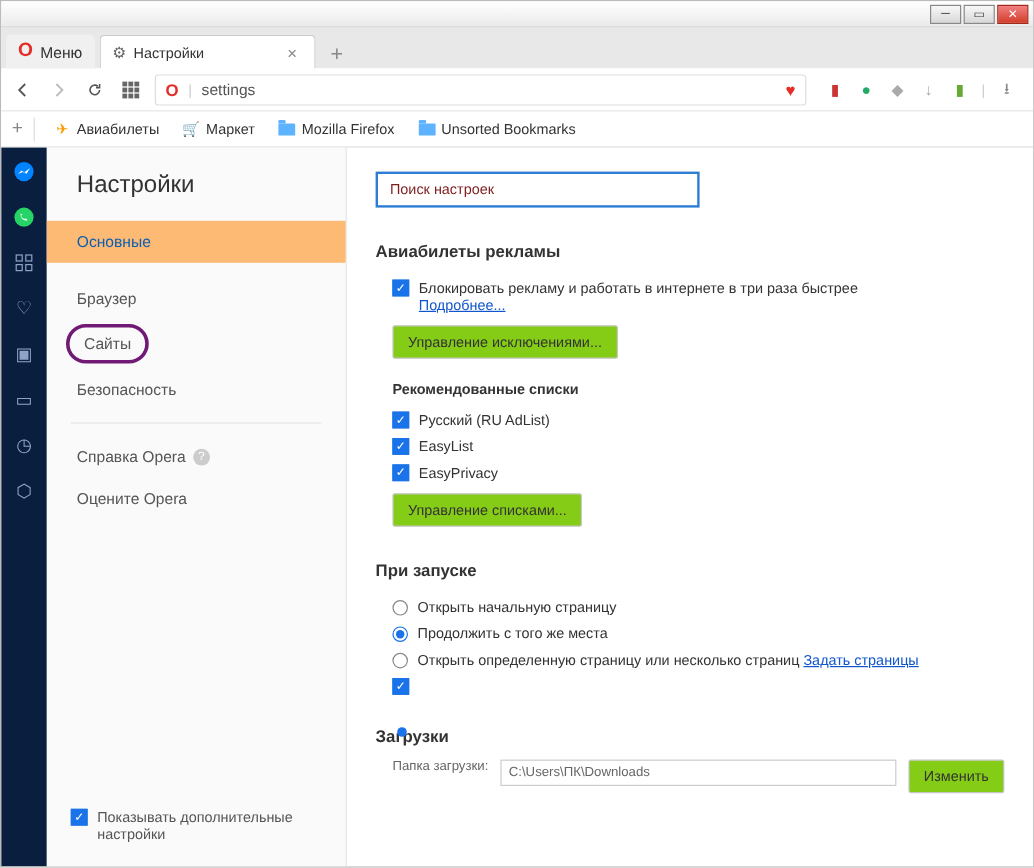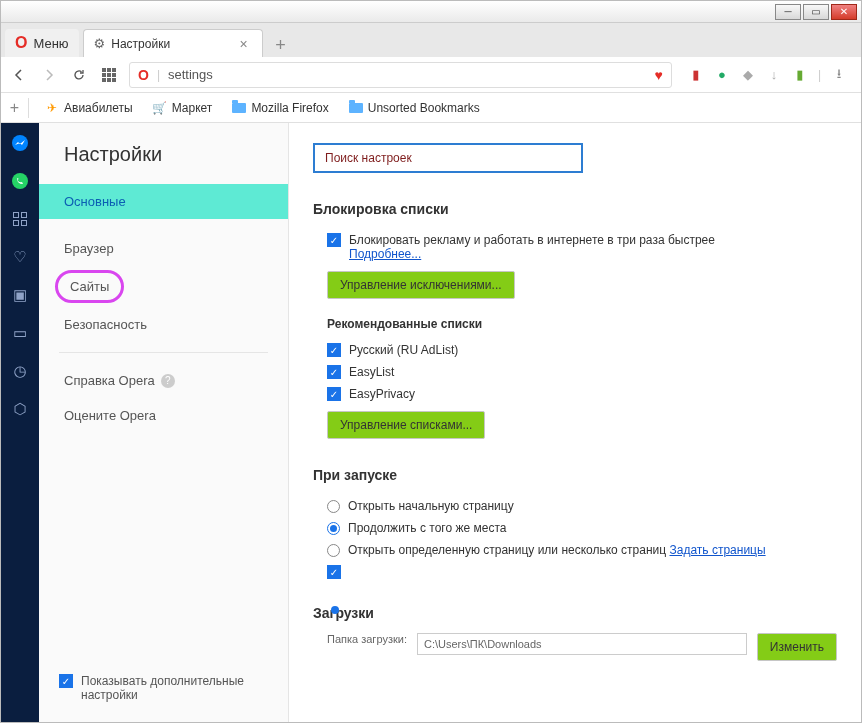--- a/index.html
+++ b/index.html
@@ -47,22 +47,22 @@
   .vside { width:38px; background:#0a1e3f; display:flex; flex-direction:column; align-items:center; padding-top:10px; gap:18px;}
   .vside .vicon { width:20px; height:20px; display:flex; align-items:center; justify-content:center; color:#8fa3c7; font-size:15px;}
   .vside .vicon.active { color:#fff;}
   .squares4 { display:grid; grid-template-columns:repeat(2,6px); grid-template-rows:repeat(2,6px); gap:2px;}
   .squares4 span { border:1px solid #8fa3c7; width:6px; height:6px;}
   
   
   .setside { width:250px; background:#fafafa; border-right:1px solid #e5e5e5; padding:20px 0; position:relative;}
   .setside h1 { font-size:20px; font-weight:normal; color:#333; padding:0 25px 18px;}
   .navitem { padding:10px 25px; font-size:13px; color:#555; cursor:pointer;}
-  .navitem.active { background:#5eead4; color:#0b5fb3; font-weight:500;}
-  .navitem.highlight { border:3px solid #d946ef; border-radius:18px; margin:4px 16px; padding:6px 12px; display:inline-block;text-align:center;}
+  .navitem.active { background:#fdba74; color:#0b5fb3; font-weight:500;}
+  .navitem.highlight { border:3px solid #701a75; border-radius:18px; margin:4px 16px; padding:6px 12px; display:inline-block;text-align:center;}
   .navsep { height:1px; background:#e5e5e5; margin:10px 20px;}
   .navhelp { display:flex; align-items:center; gap:6px;}
   .qmark { width:14px; height:14px; border-radius:50%; background:#ccc; color:#fff; font-size:10px; display:inline-flex; align-items:center; justify-content:center;}
   .advcheck { position:absolute; bottom:20px; left:20px; display:flex; align-items:flex-start; gap:8px; font-size:12px; color:#555; padding-right:20px;}
   .chk { width:14px; height:14px; border:1px solid #1a73e8; background:#1a73e8; display:inline-flex; align-items:center; justify-content:center; color:#fff; font-size:10px; flex-shrink:0;}
   
   
   .content { flex:1; padding:20px 24px; overflow-y:auto; overflow-x:hidden;}
   .searchbox { width:270px; height:30px; border:2px solid #2d7dd2; padding:0 10px; font-size:12px; color:#7f1d1d; display:flex; align-items:center; margin-bottom:28px;}
   .section { margin-bottom:22px;}
@@ -218,21 +218,21 @@
       <span>Показывать дополнительные настройки</span>
     </label>
   </div>
 
   <div class="content">
     <div class="searchbox">
       <span>Поиск настроек</span>
     </div>
 
     <div class="section">
-      <h2>Блокировка списки</h2>
+      <h2>Авиабилеты рекламы</h2>
       <div class="opt">
         <span class="chk">✓</span>
         <span>
           <span>Блокировать рекламу и работать в интернете в три раза быстрее</span><br>
           <a class="lnk">Подробнее...</a>
         </span>
       </div>
       <div class="btn2">Управление исключениями...</div>
       <h3 style="padding-left:14px">Рекомендованные списки</h3>
       <div class="opt">

